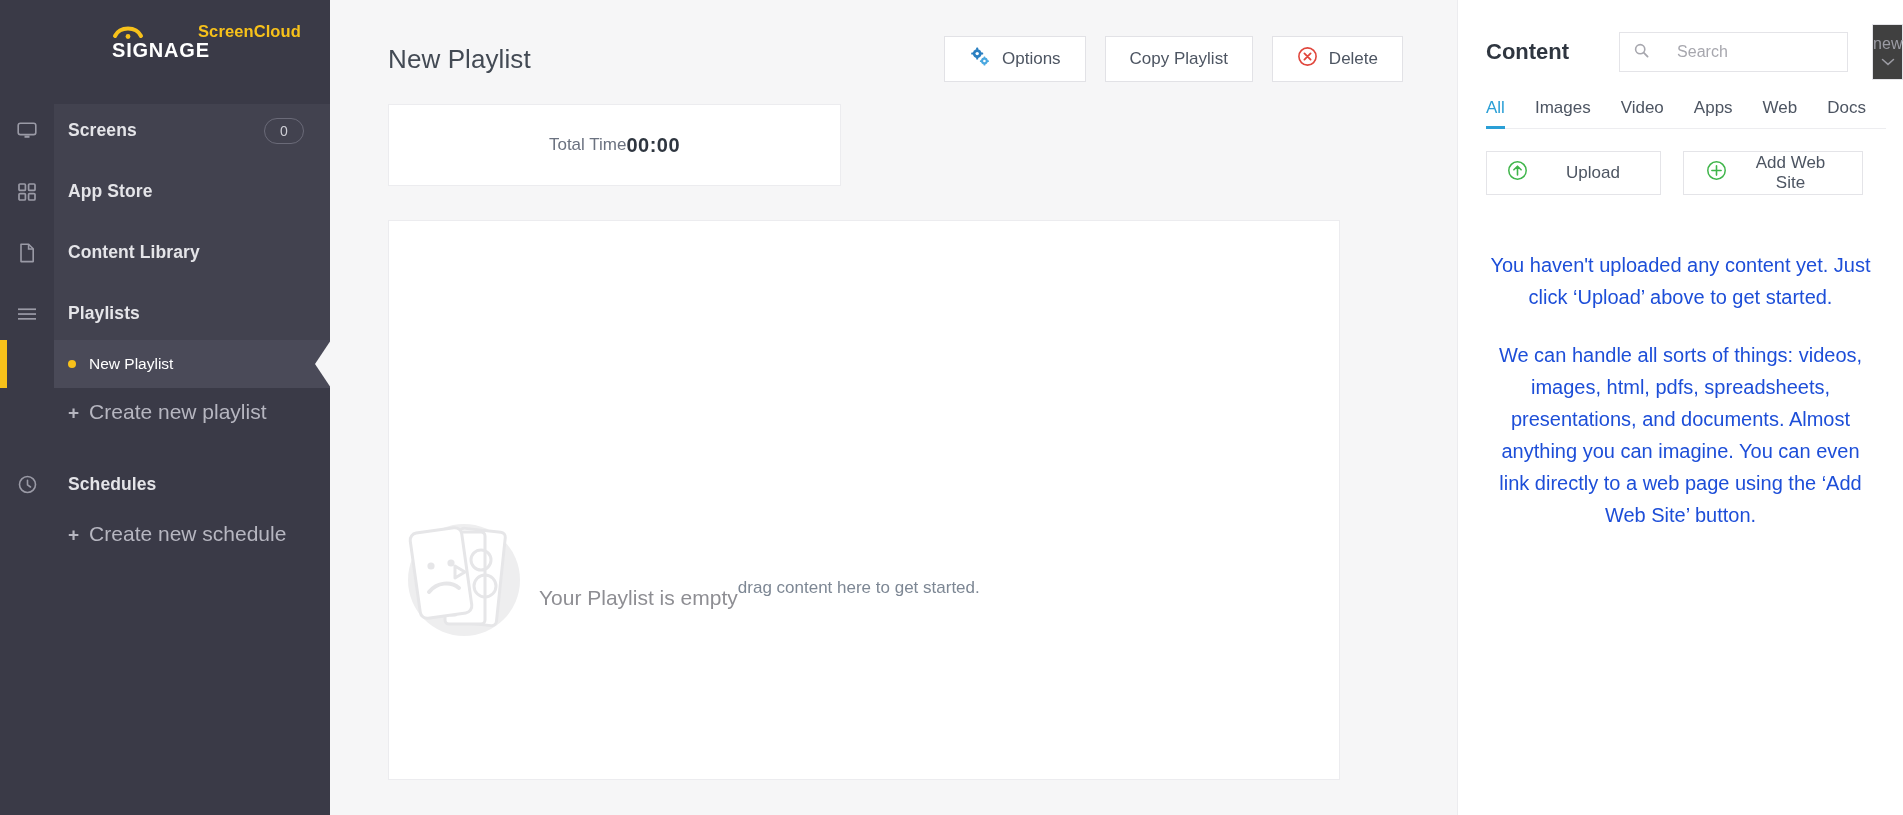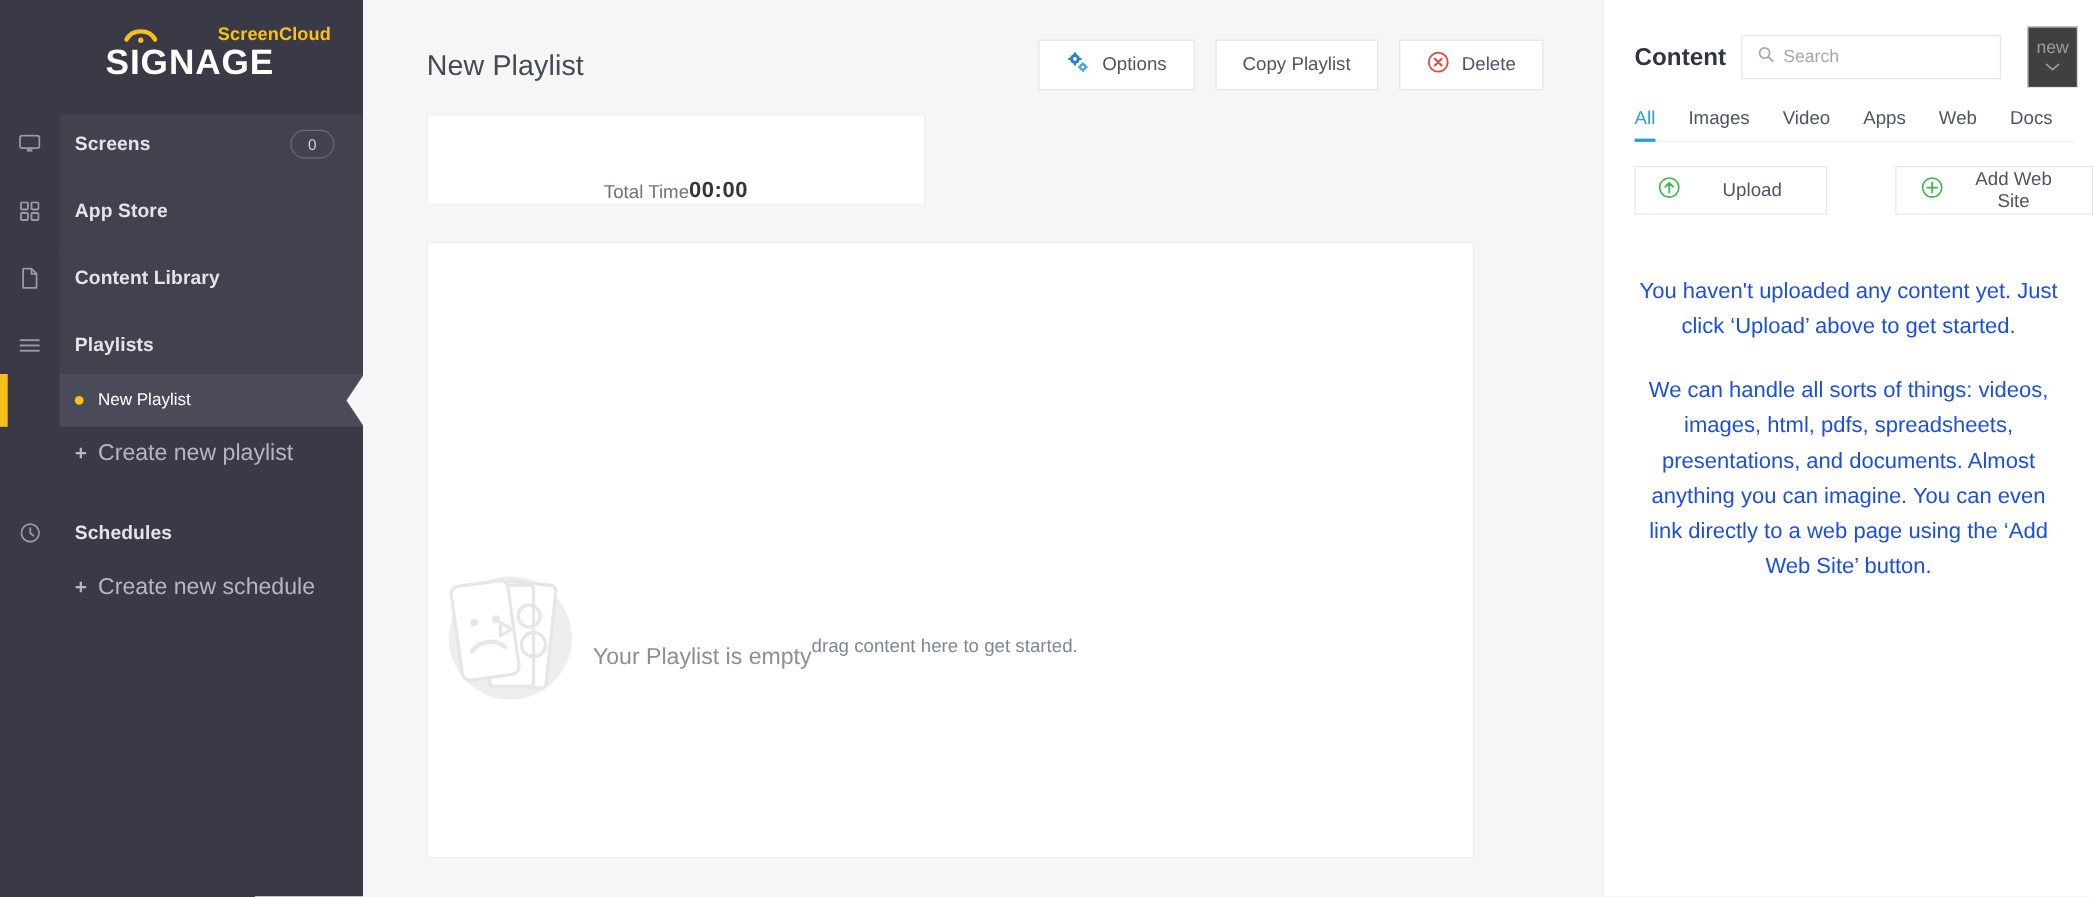--- a/index.html
+++ b/index.html
@@ -26,22 +26,22 @@
   .logo { position: relative; width: 210px; height: 62px; }
   .logo-arc {
     position: absolute; left: 52px; top: 2px;
   }
   .logo-brand {
     position: absolute; left: 138px; top: 1px;
     color: #f7c11a; font-size: 16.5px; font-weight: bold;
     letter-spacing: 0.1px;
   }
   .logo-signage {
-    position: absolute; left: 36px; top: 19px;
-    color: #ffffff; font-size: 32px; font-weight: bold;
+    position: absolute; left: 52px; top: 19px;
+    color: #ffffff; font-size: 20px; font-weight: bold;
     letter-spacing: 0.8px; line-height: 1;
   }
 
   .nav { position: relative; }
   .nav-row {
     position: relative;
     display: flex; align-items: center;
     height: 53px;
     padding-left: 0;
     cursor: pointer;
@@ -136,21 +136,21 @@
     font-size: 17px; color: #4d5562;
     cursor: pointer;
   }
   .cards-wrap {
     display: flex; gap: 45px;
     margin: 12px 0 0 58px;
   }
   .card {
     background: #ffffff; border: 1px solid #ececef;
     height: 82px;
-    display: flex; align-items: flex-end; justify-content: center;
+    display: flex; align-items: center; justify-content: center;
     gap: 0;
   }
   .card.total { width: 453px; }
   .card.color { width: 453px; }
   .card-label { font-size: 17px; color: #6b7280; }
   .card-value { font-size: 20px; color: #2f3640; font-weight: bold; letter-spacing: 0.5px; }
   .color-swatch {
     width: 29px; height: 29px; border-radius: 50%;
     background: #f7c11a;
     cursor: pointer;
@@ -189,22 +189,23 @@
     padding: 24px 0 0 28px;
     gap: 14px;
   }
   .right-title {
     font-size: 22px; color: #2f3640; font-weight: bold;
   }
   .search-box {
     width: 236px; height: 40px;
     border: 1px solid #e4e4e8;
     display: flex; align-items: center;
-    padding-left: 14px; gap: 8px;
+    padding-left: 14px; gap: 28px;
     background: #fff;
+    margin-left: 36px;
   }
   .search-input {
     border: none; outline: none;
     font-size: 16px; color: #4d5562;
     font-family: "Liberation Sans", sans-serif;
     width: 170px; background: transparent;
   }
   .search-input::placeholder { color: #a7a7ae; }
   .new-btn {
     width: 46px; height: 56px;
@@ -232,21 +233,20 @@
   .tab.active { color: #2a9fd6; }
   .tab.active::after {
     content: ""; position: absolute;
     left: 0; right: 0; bottom: -1px;
     height: 3px; background: #2a9fd6;
   }
 
   .upload-row {
     display: flex; gap: 22px;
     margin: 22px 0 0 28px;
-    justify-content: space-between;
   }
   .ubtn {
     border: 1px solid #e4e4e8; background: #fff;
     height: 44px;
     display: flex; align-items: center;
     gap: 14px; padding: 0 22px;
     font-size: 17px; color: #4d5562;
     cursor: pointer;
   }
   .ubtn.upload { width: 175px; justify-content: flex-start; padding-left: 20px; }

